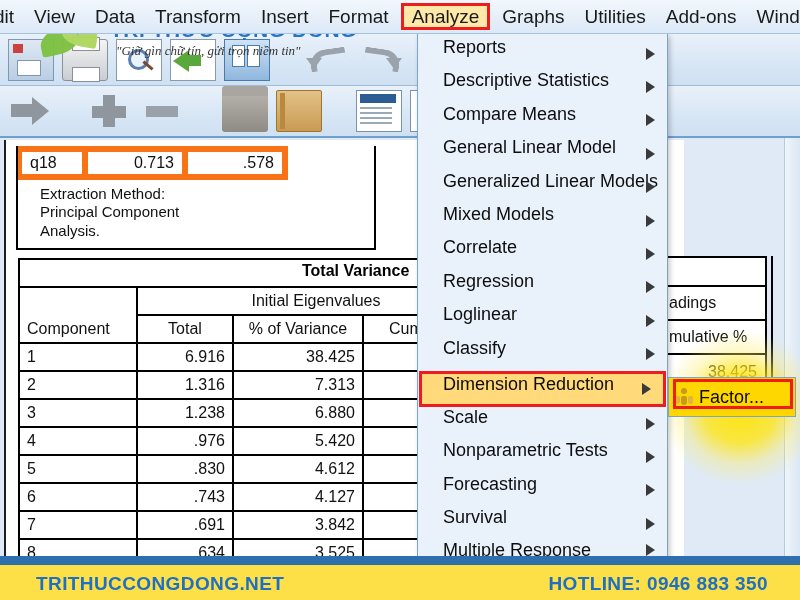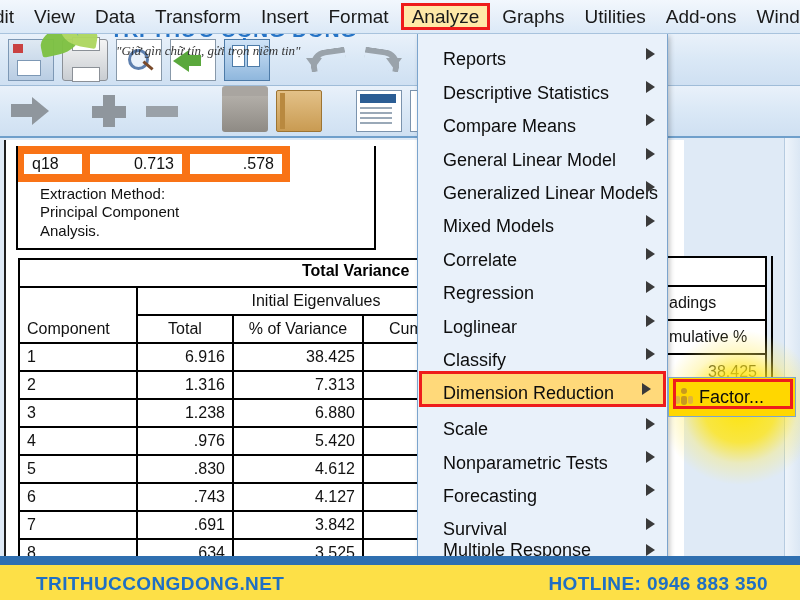--- a/index.html
+++ b/index.html
@@ -133,21 +133,21 @@
 
   
   .comm-table {
     position: absolute;
     left: 10px; top: 6px;
     border-collapse: collapse;
     font-size: 16px;
     color: #111;
   }
   .comm-table td {
-    border: 8px solid #f97316;
+    border: 6px solid #f97316;
     height: 28px;
     padding: 0 8px;
     background: #fff;
   }
   .comm-c1 { width: 66px; text-align: left; }
   .comm-c2 { width: 100px; text-align: right; }
   .comm-c3 { width: 100px; text-align: right; }
 
   .extraction-note {
     position: absolute;
@@ -241,21 +241,21 @@
     border: 1px solid #7ba4cd;
     border-top: none;
     z-index: 20;
     padding-top: 3px;
     box-shadow: 2px 2px 5px rgba(0,0,0,.22);
   }
   .menu-item {
     position: relative;
     height: 33.4px;
     display: flex;
-    align-items: flex-end;
+    align-items: flex-start;
     padding-left: 25px;
     font-size: 18px;
     color: #0d0d0d;
     white-space: nowrap;
   }
   .menu-item .arrow {
     position: absolute;
     right: 12px; top: 50%;
     margin-top: -6px;
     width: 0; height: 0;

